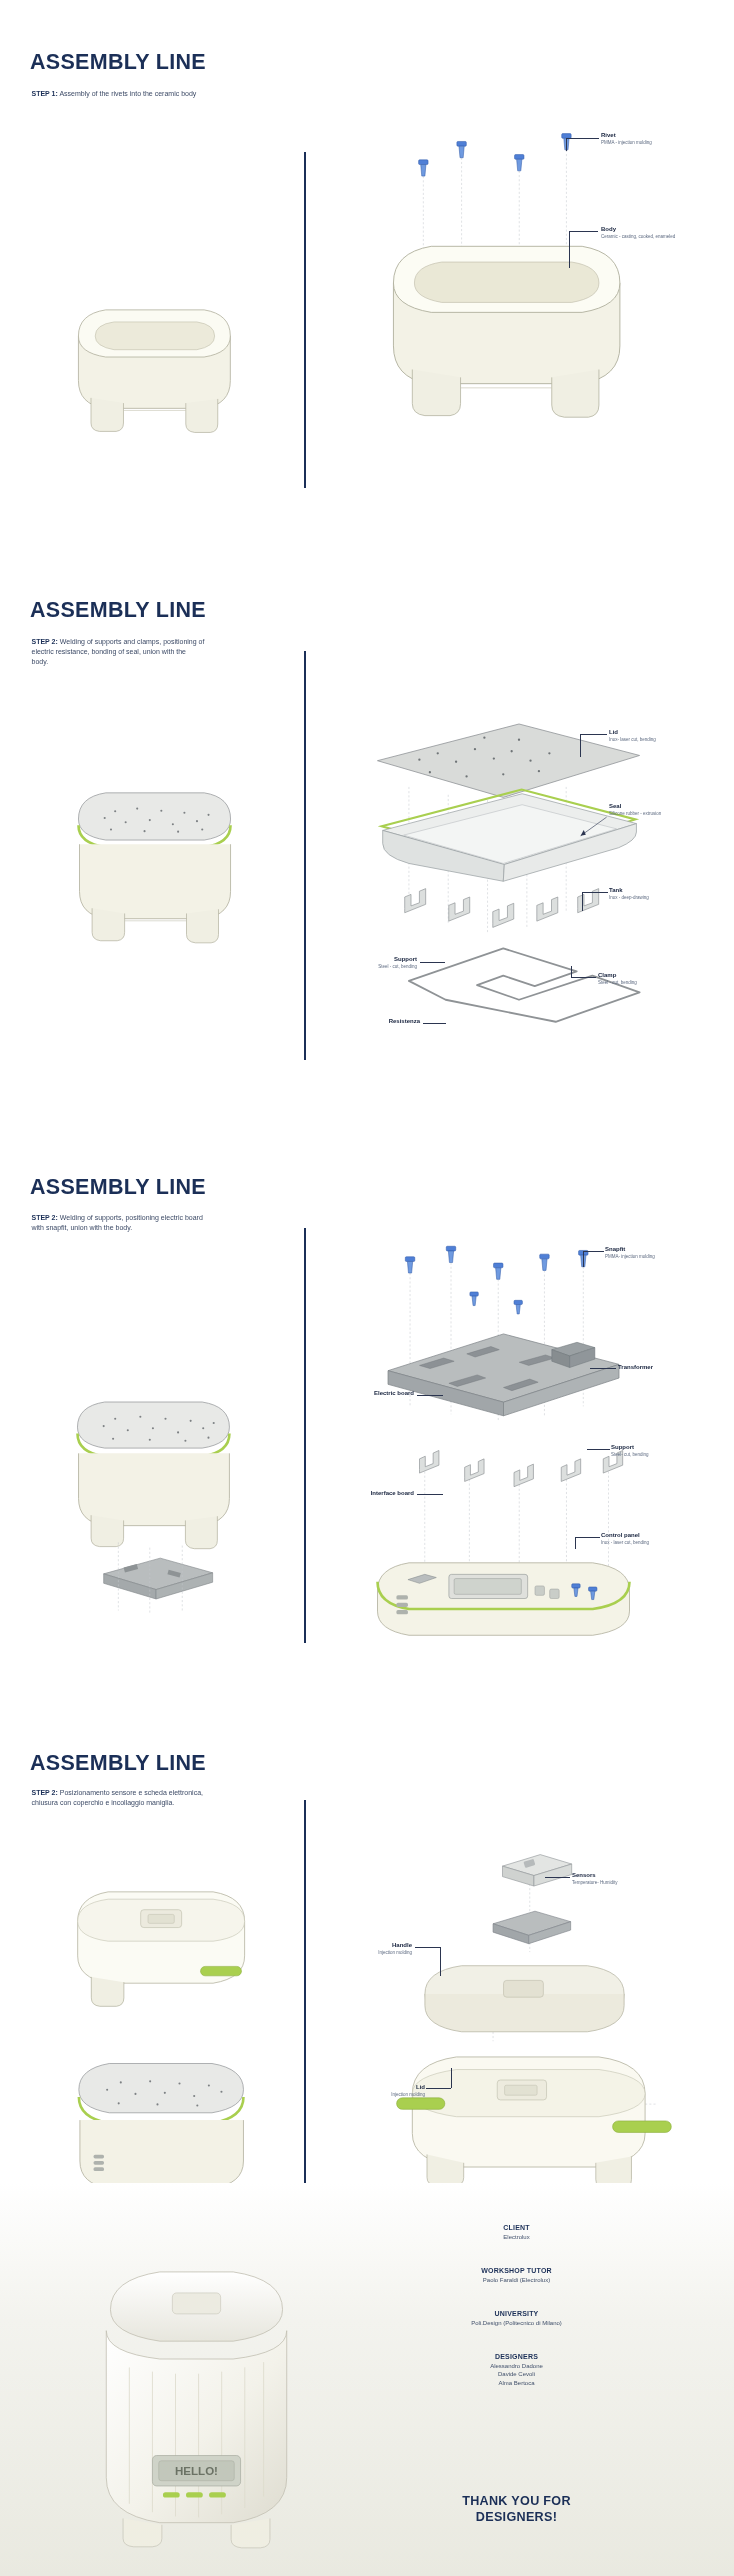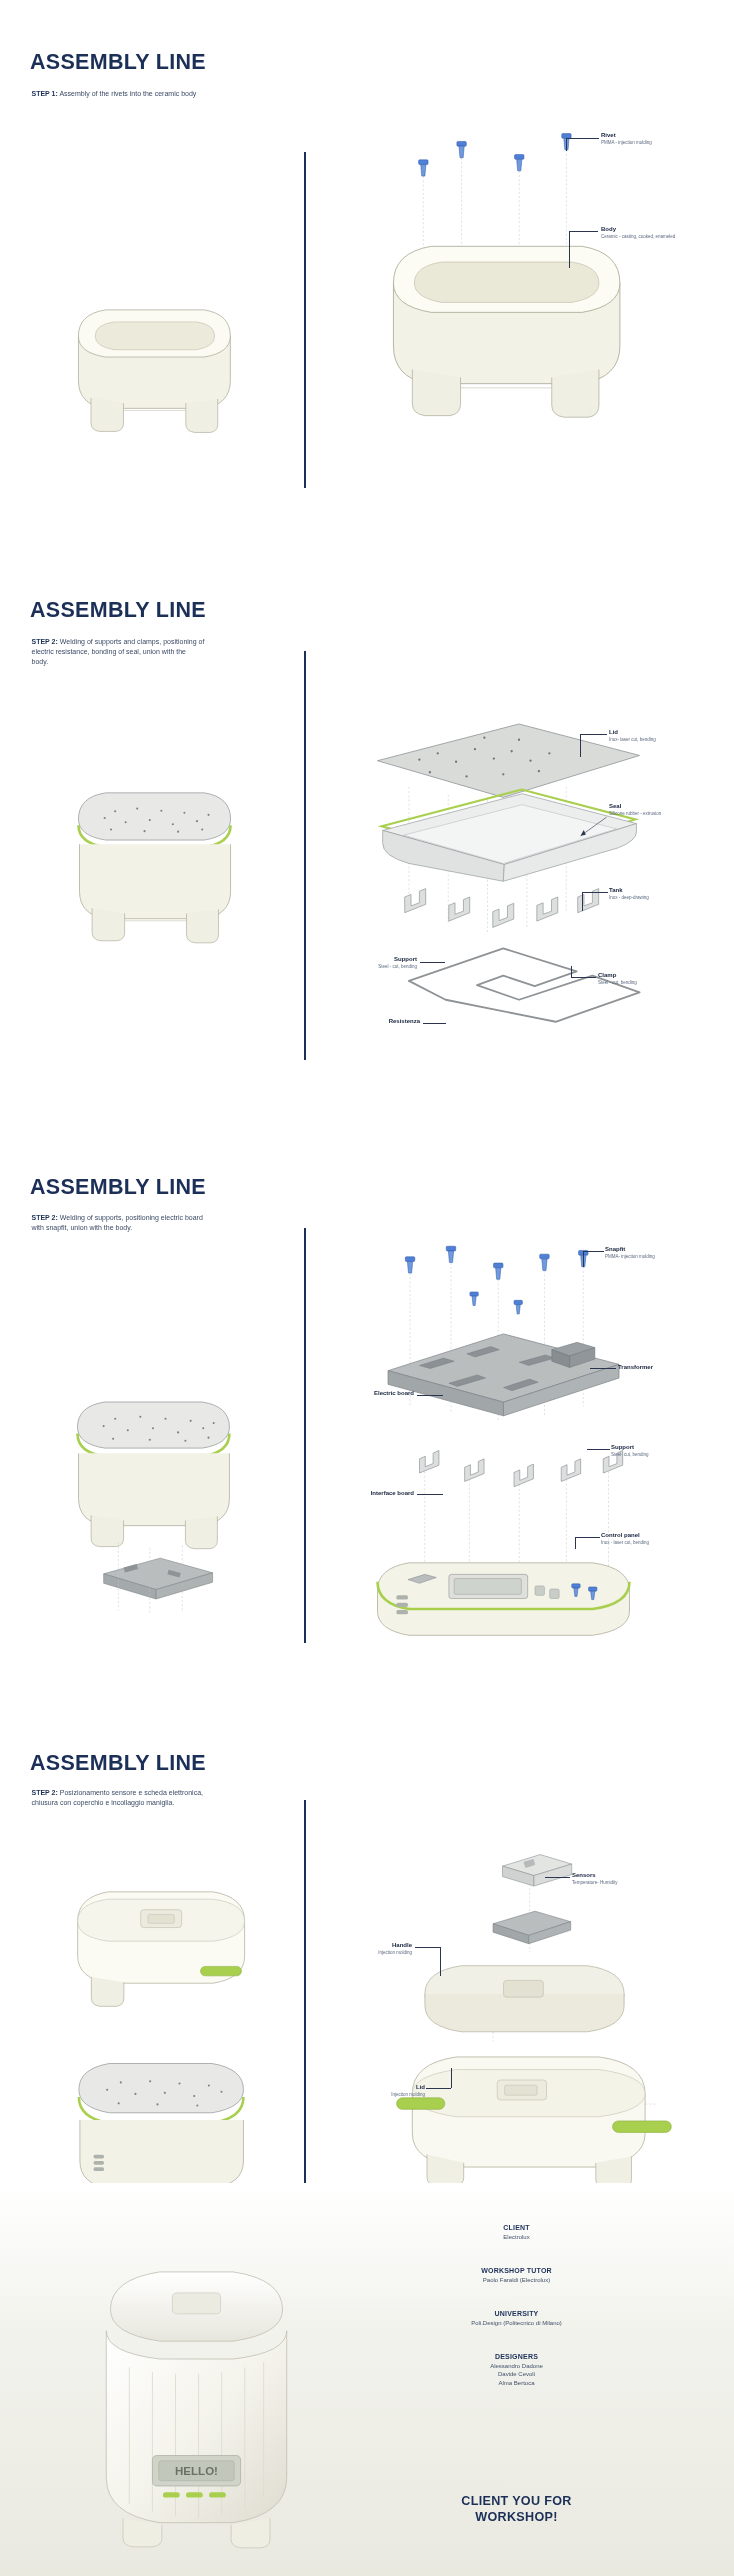--- a/index.html
+++ b/index.html
@@ -671,19 +671,19 @@
     </div>
 
     <div class="credit-block" style="left:430px;top:170px;width:173px;">
       <div class="credit-h">DESIGNERS</div>
       <div class="credit-b" style="white-space:pre-line;">Alessandro Dadone
 Davide Cevoli
 Alma Bertoca</div>
     </div>
 
     <div class="thanks" style="left:430px;top:311px;width:173px;">
-      <div>CLIENT YOU FOR</div>
-      <div>WORKSHOP!</div>
+      <div>THANK YOU FOR</div>
+      <div>DESIGNERS!</div>
     </div>
   </div>
 
 </div>
 
 
 </body></html>

